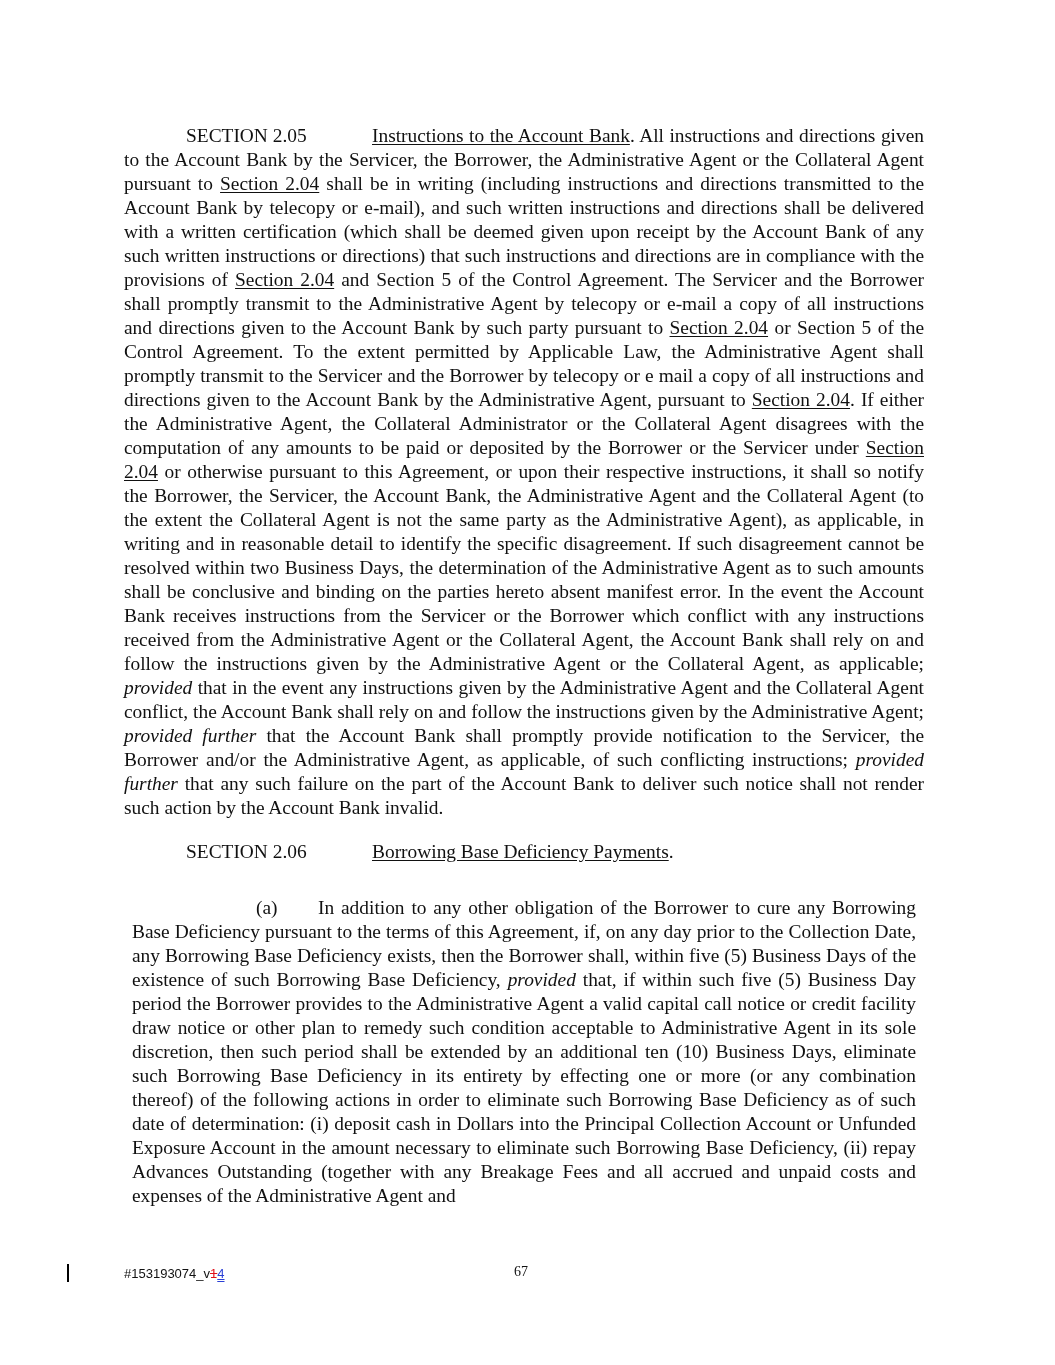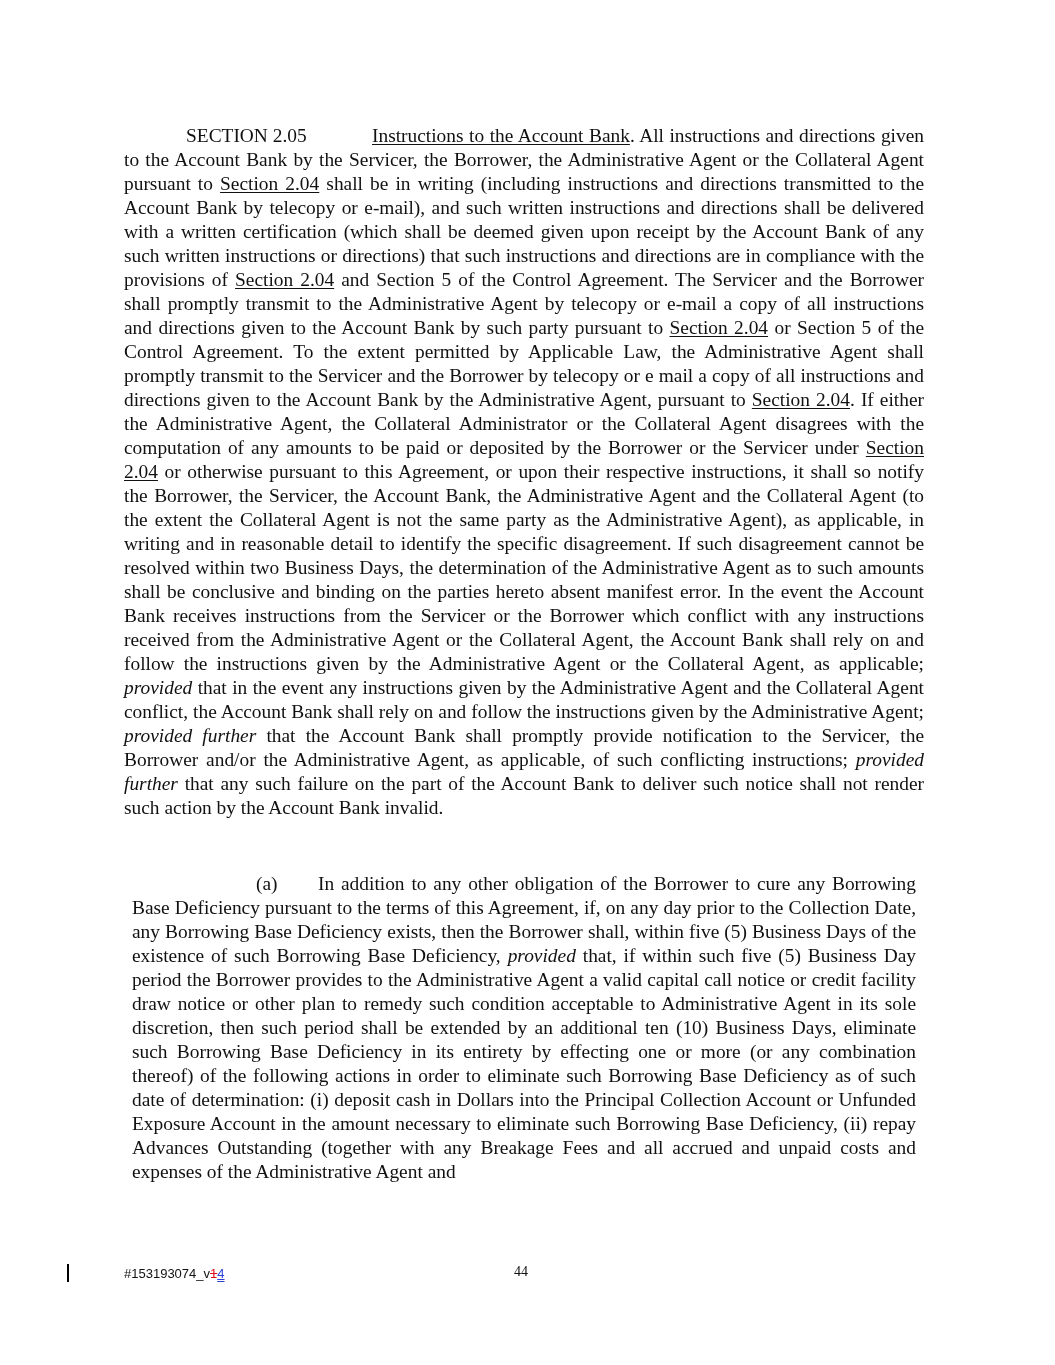--- a/index.html
+++ b/index.html
@@ -89,24 +89,25 @@
   </style>
 </head>
 <body>
 
 <div class="page">
 
   <p class="para"><span class="section-head-inline">SECTION 2.05</span><span class="u">Instructions to the Account Bank</span><span>.</span><span id="body-205"><span>  All instructions and directions given to the Account Bank by the Servicer, the Borrower, the Administrative Agent or the Collateral Agent pursuant to </span><a class="ref">Section 2.04</a><span> shall be in writing (including instructions and directions transmitted to the Account Bank by telecopy or e-mail), and such written instructions and directions shall be delivered with a written certification (which shall be deemed given upon receipt by the Account Bank of any such written instructions or directions) that such instructions and directions are in compliance with the provisions of </span><a class="ref">Section 2.04</a><span> and Section 5 of the Control Agreement.  The Servicer and the Borrower shall promptly transmit to the Administrative Agent by telecopy or e-mail a copy of all instructions and directions given to the Account Bank by such party pursuant to </span><a class="ref">Section 2.04</a><span> or Section 5 of the Control Agreement.  To the extent permitted by Applicable Law, the Administrative Agent shall promptly transmit to the Servicer and the Borrower by telecopy or e mail a copy of all instructions and directions given to the Account Bank by the Administrative Agent, pursuant to </span><a class="ref">Section 2.04</a><span>.  If either the Administrative Agent, the Collateral Administrator or the Collateral Agent disagrees with the computation of any amounts to be paid or deposited by the Borrower or the Servicer under </span><a class="ref">Section 2.04</a><span> or otherwise pursuant to this Agreement, or upon their respective instructions, it shall so notify the Borrower, the Servicer, the Account Bank, the Administrative Agent and the Collateral Agent (to the extent the Collateral Agent is not the same party as the Administrative Agent), as applicable, in writing and in reasonable detail to identify the specific disagreement.  If such disagreement cannot be resolved within two Business Days, the determination of the Administrative Agent as to such amounts shall be conclusive and binding on the parties hereto absent manifest error.  In the event the Account Bank receives instructions from the Servicer or the Borrower which conflict with any instructions received from the Administrative Agent or the Collateral Agent, the Account Bank shall rely on and follow the instructions given by the Administrative Agent or the Collateral Agent, as applicable; </span><span class="i">provided</span><span> that in the event any instructions given by the Administrative Agent and the Collateral Agent conflict, the Account Bank shall rely on and follow the instructions given by the Administrative Agent; </span><span class="i">provided further</span><span> that the Account Bank shall promptly provide notification to the Servicer, the Borrower and/or the Administrative Agent, as applicable, of such conflicting instructions; </span><span class="i">provided further</span><span> that any such failure on the part of the Account Bank to deliver such notice shall not render such action by the Account Bank invalid.</span></span></p>
 
   <div class="gap1"></div>
 
+  <p class="para"><span class="section-head-inline">SECTION 2.06</span><span class="u">Borrowing Base Deficiency Payments</span><span>.</span></p>
 
   <div class="gap2"></div>
 
   <p class="sub-para"><span class="sub-label">(a)</span><span id="body-206a"><span>In addition to any other obligation of the Borrower to cure any Borrowing Base Deficiency pursuant to the terms of this Agreement, if, on any day prior to the Collection Date, any Borrowing Base Deficiency exists, then the Borrower shall, within five (5) Business Days of the existence of such Borrowing Base Deficiency, </span><span class="i">provided</span><span> that, if within such five (5) Business Day period the Borrower provides to the Administrative Agent a valid capital call notice or credit facility draw notice or other plan to remedy such condition acceptable to Administrative Agent in its sole discretion, then such period shall be extended by an additional ten (10) Business Days, eliminate such Borrowing Base Deficiency in its entirety by effecting one or more (or any combination thereof) of the following actions in order to eliminate such Borrowing Base Deficiency as of such date of determination: (i) deposit cash in Dollars into the Principal Collection Account or Unfunded Exposure Account in the amount necessary to eliminate such Borrowing Base Deficiency, (ii) repay Advances Outstanding (together with any Breakage Fees and all accrued and unpaid costs and expenses of the Administrative Agent and</span></span></p>
 
 </div>
 
 <div class="footer">
   <div class="change-bar"></div>
   <div class="doc-id"><span>#153193074_v</span><span class="deleted" style="color: rgb(224, 16, 26);">1</span><span class="inserted" style="color: rgb(42, 63, 214);">4</span></div>
-  <div class="page-number">44</div>
+  <div class="page-number">67</div>
 </div>
 
 </body></html>

